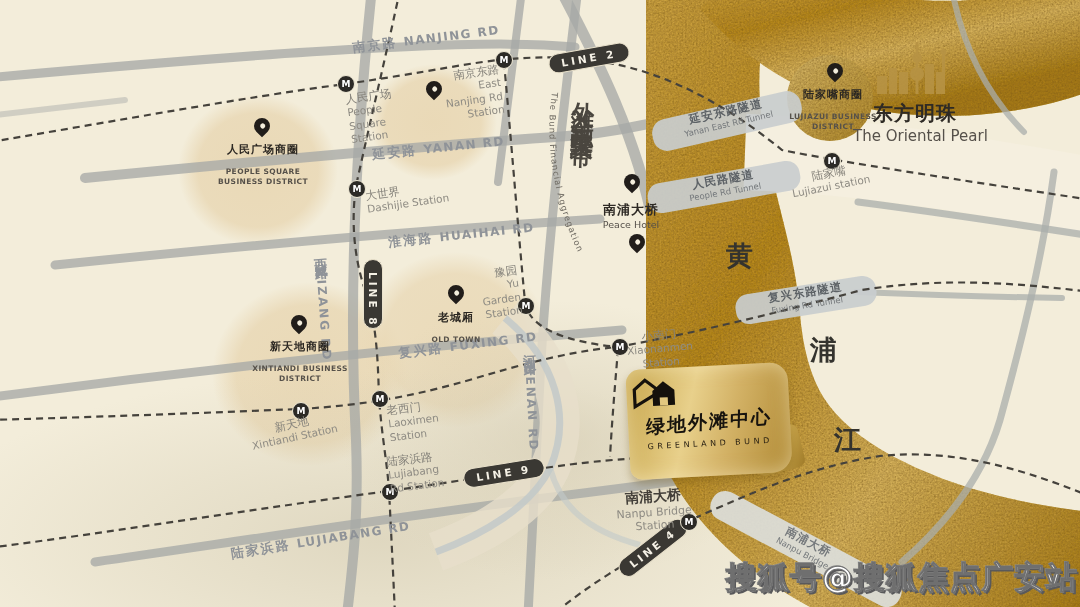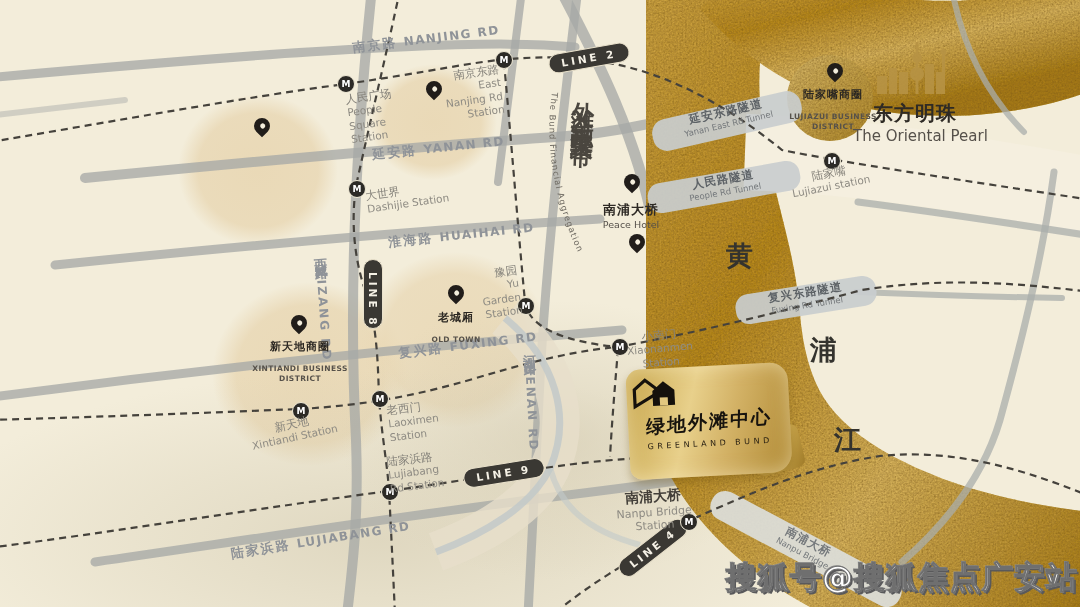--- a/index.html
+++ b/index.html
@@ -295,20 +295,24 @@
   </div>
 
   <div class="pin" style="left:254px;top:118px;"></div>
   <div class="pin" style="left:426px;top:81px;"></div>
   <div class="pin" style="left:291px;top:315px;"></div>
   <div class="pin" style="left:827px;top:63px;"></div>
   <div class="pin" style="left:448px;top:285px;"></div>
   <div class="pin" style="left:624px;top:174px;"></div>
   <div class="pin" style="left:629px;top:234px;"></div>
 
+  <div class="district" style="left:205px;top:142px;width:116px;">
+    <div class="zh">人民广场商圈</div>
+    <div class="en">PEOPLE SQUARE BUSINESS DISTRICT</div>
+  </div>
   <div class="district" style="left:242px;top:339px;width:116px;">
     <div class="zh">新天地商圈</div>
     <div class="en">XINTIANDI BUSINESS DISTRICT</div>
   </div>
   <div class="district" style="left:775px;top:87px;width:116px;">
     <div class="zh">陆家嘴商圈</div>
     <div class="en">LUJIAZUI BUSINESS DISTRICT</div>
   </div>
   <div class="district" style="left:406px;top:310px;width:100px;">
     <div class="zh">老城厢</div>

